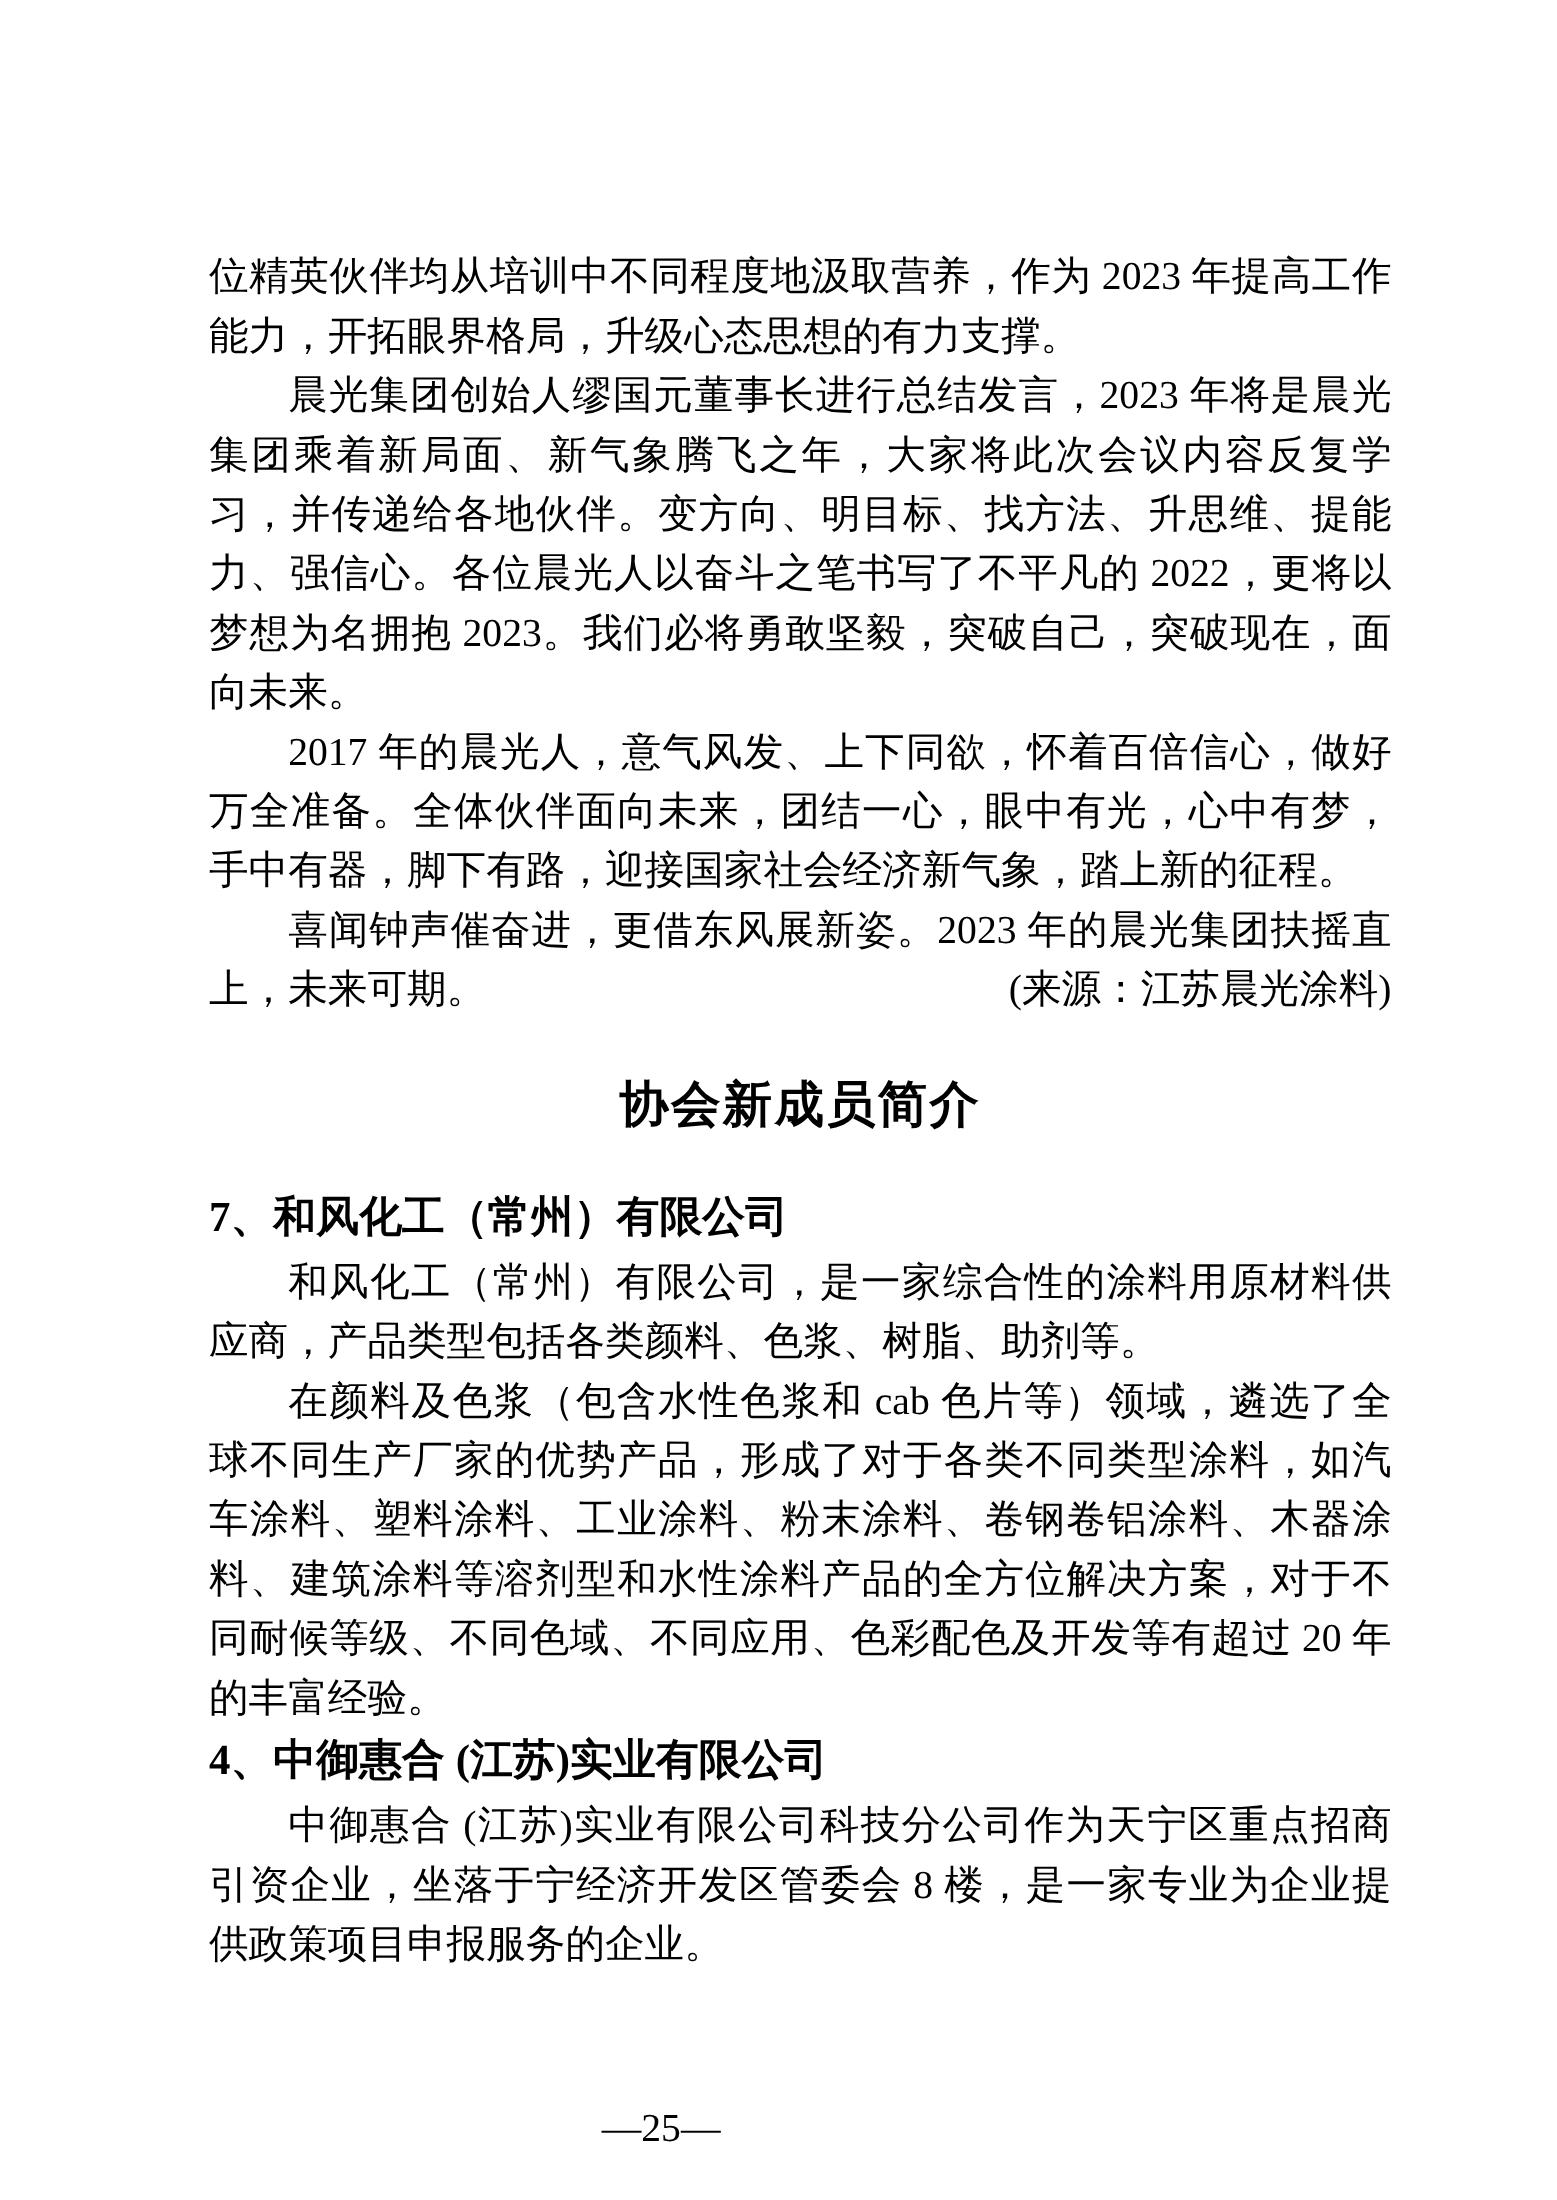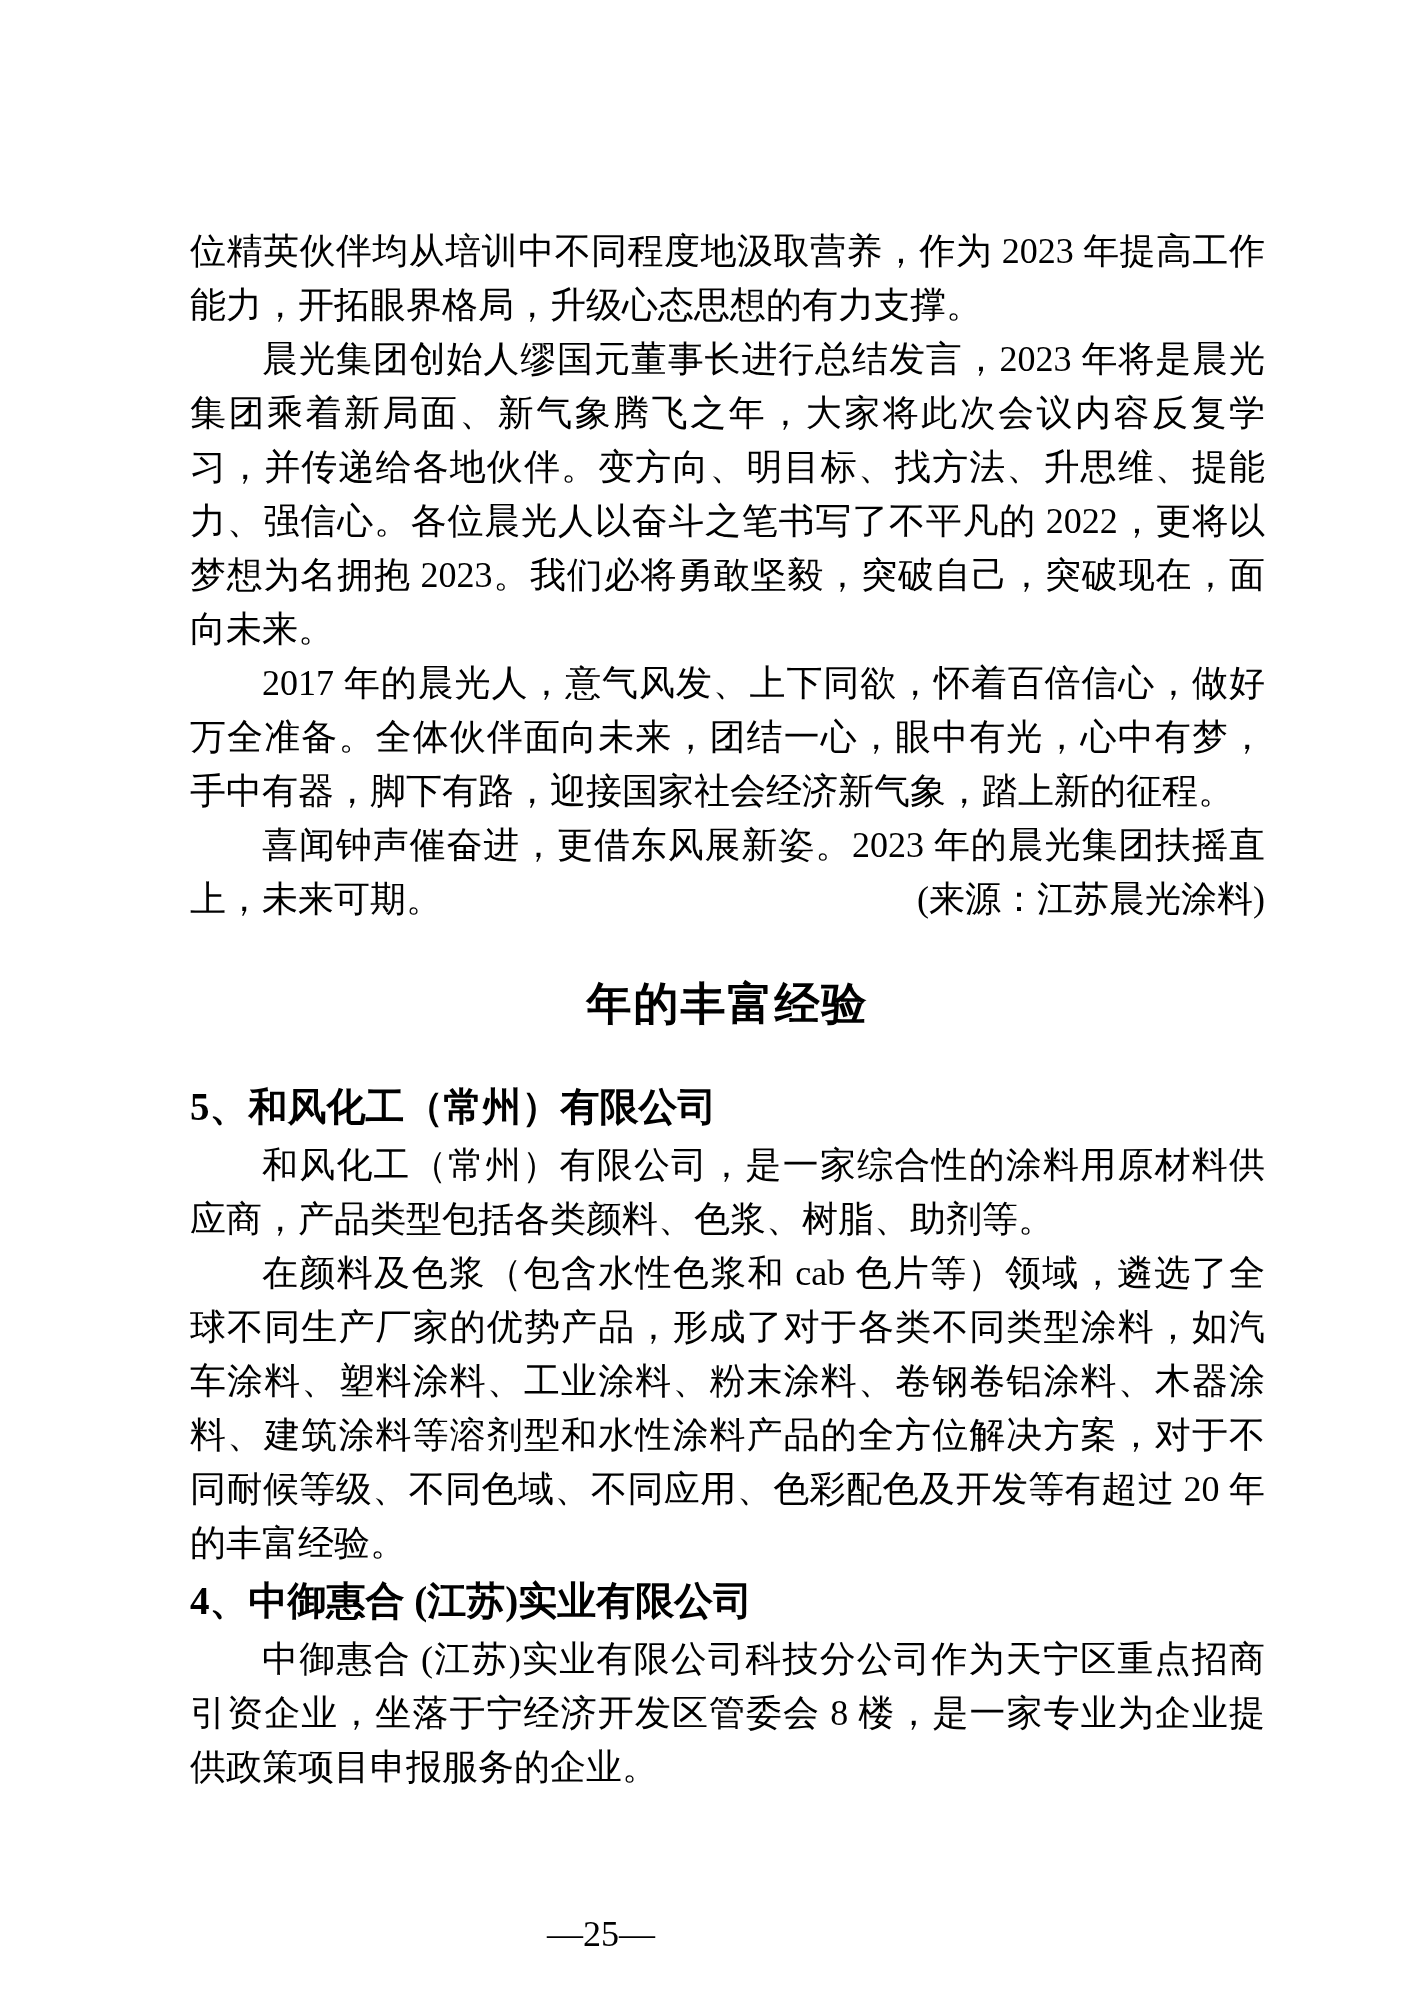--- a/index.html
+++ b/index.html
@@ -57,23 +57,23 @@
   <div class="content">
 
     <p class="para">位精英伙伴均从培训中不同程度地汲取营养，作为 2023 年提高工作能力，开拓眼界格局，升级心态思想的有力支撑。</p>
 
     <p class="para indent">晨光集团创始人缪国元董事长进行总结发言，2023 年将是晨光集团乘着新局面、新气象腾飞之年，大家将此次会议内容反复学习，并传递给各地伙伴。变方向、明目标、找方法、升思维、提能力、强信心。各位晨光人以奋斗之笔书写了不平凡的 2022，更将以梦想为名拥抱 2023。我们必将勇敢坚毅，突破自己，突破现在，面向未来。</p>
 
     <p class="para indent">2017 年的晨光人，意气风发、上下同欲，怀着百倍信心，做好万全准备。全体伙伴面向未来，团结一心，眼中有光，心中有梦，手中有器，脚下有路，迎接国家社会经济新气象，踏上新的征程。</p>
 
     <p class="para indent"><span>喜闻钟声催奋进，更借东风展新姿。2023 年的晨光集团扶摇直上，未来可期。</span><span class="source-float">(来源：江苏晨光涂料)</span></p>
 
-    <h1 class="heading">年的丰富经验</h1>
+    <h1 class="heading">协会新成员简介</h1>
 
-    <h2 class="member-title">5、和风化工（常州）有限公司</h2>
+    <h2 class="member-title">7、和风化工（常州）有限公司</h2>
 
     <p class="para indent">和风化工（常州）有限公司，是一家综合性的涂料用原材料供应商，产品类型包括各类颜料、色浆、树脂、助剂等。</p>
 
     <p class="para indent">在颜料及色浆（包含水性色浆和 cab 色片等）领域，遴选了全球不同生产厂家的优势产品，形成了对于各类不同类型涂料，如汽车涂料、塑料涂料、工业涂料、粉末涂料、卷钢卷铝涂料、木器涂料、建筑涂料等溶剂型和水性涂料产品的全方位解决方案，对于不同耐候等级、不同色域、不同应用、色彩配色及开发等有超过 20 年的丰富经验。</p>
 
     <h2 class="member-title">4、中御惠合 (江苏)实业有限公司</h2>
 
     <p class="para indent">中御惠合 (江苏)实业有限公司科技分公司作为天宁区重点招商引资企业，坐落于宁经济开发区管委会 8 楼，是一家专业为企业提供政策项目申报服务的企业。</p>
 
   </div>

